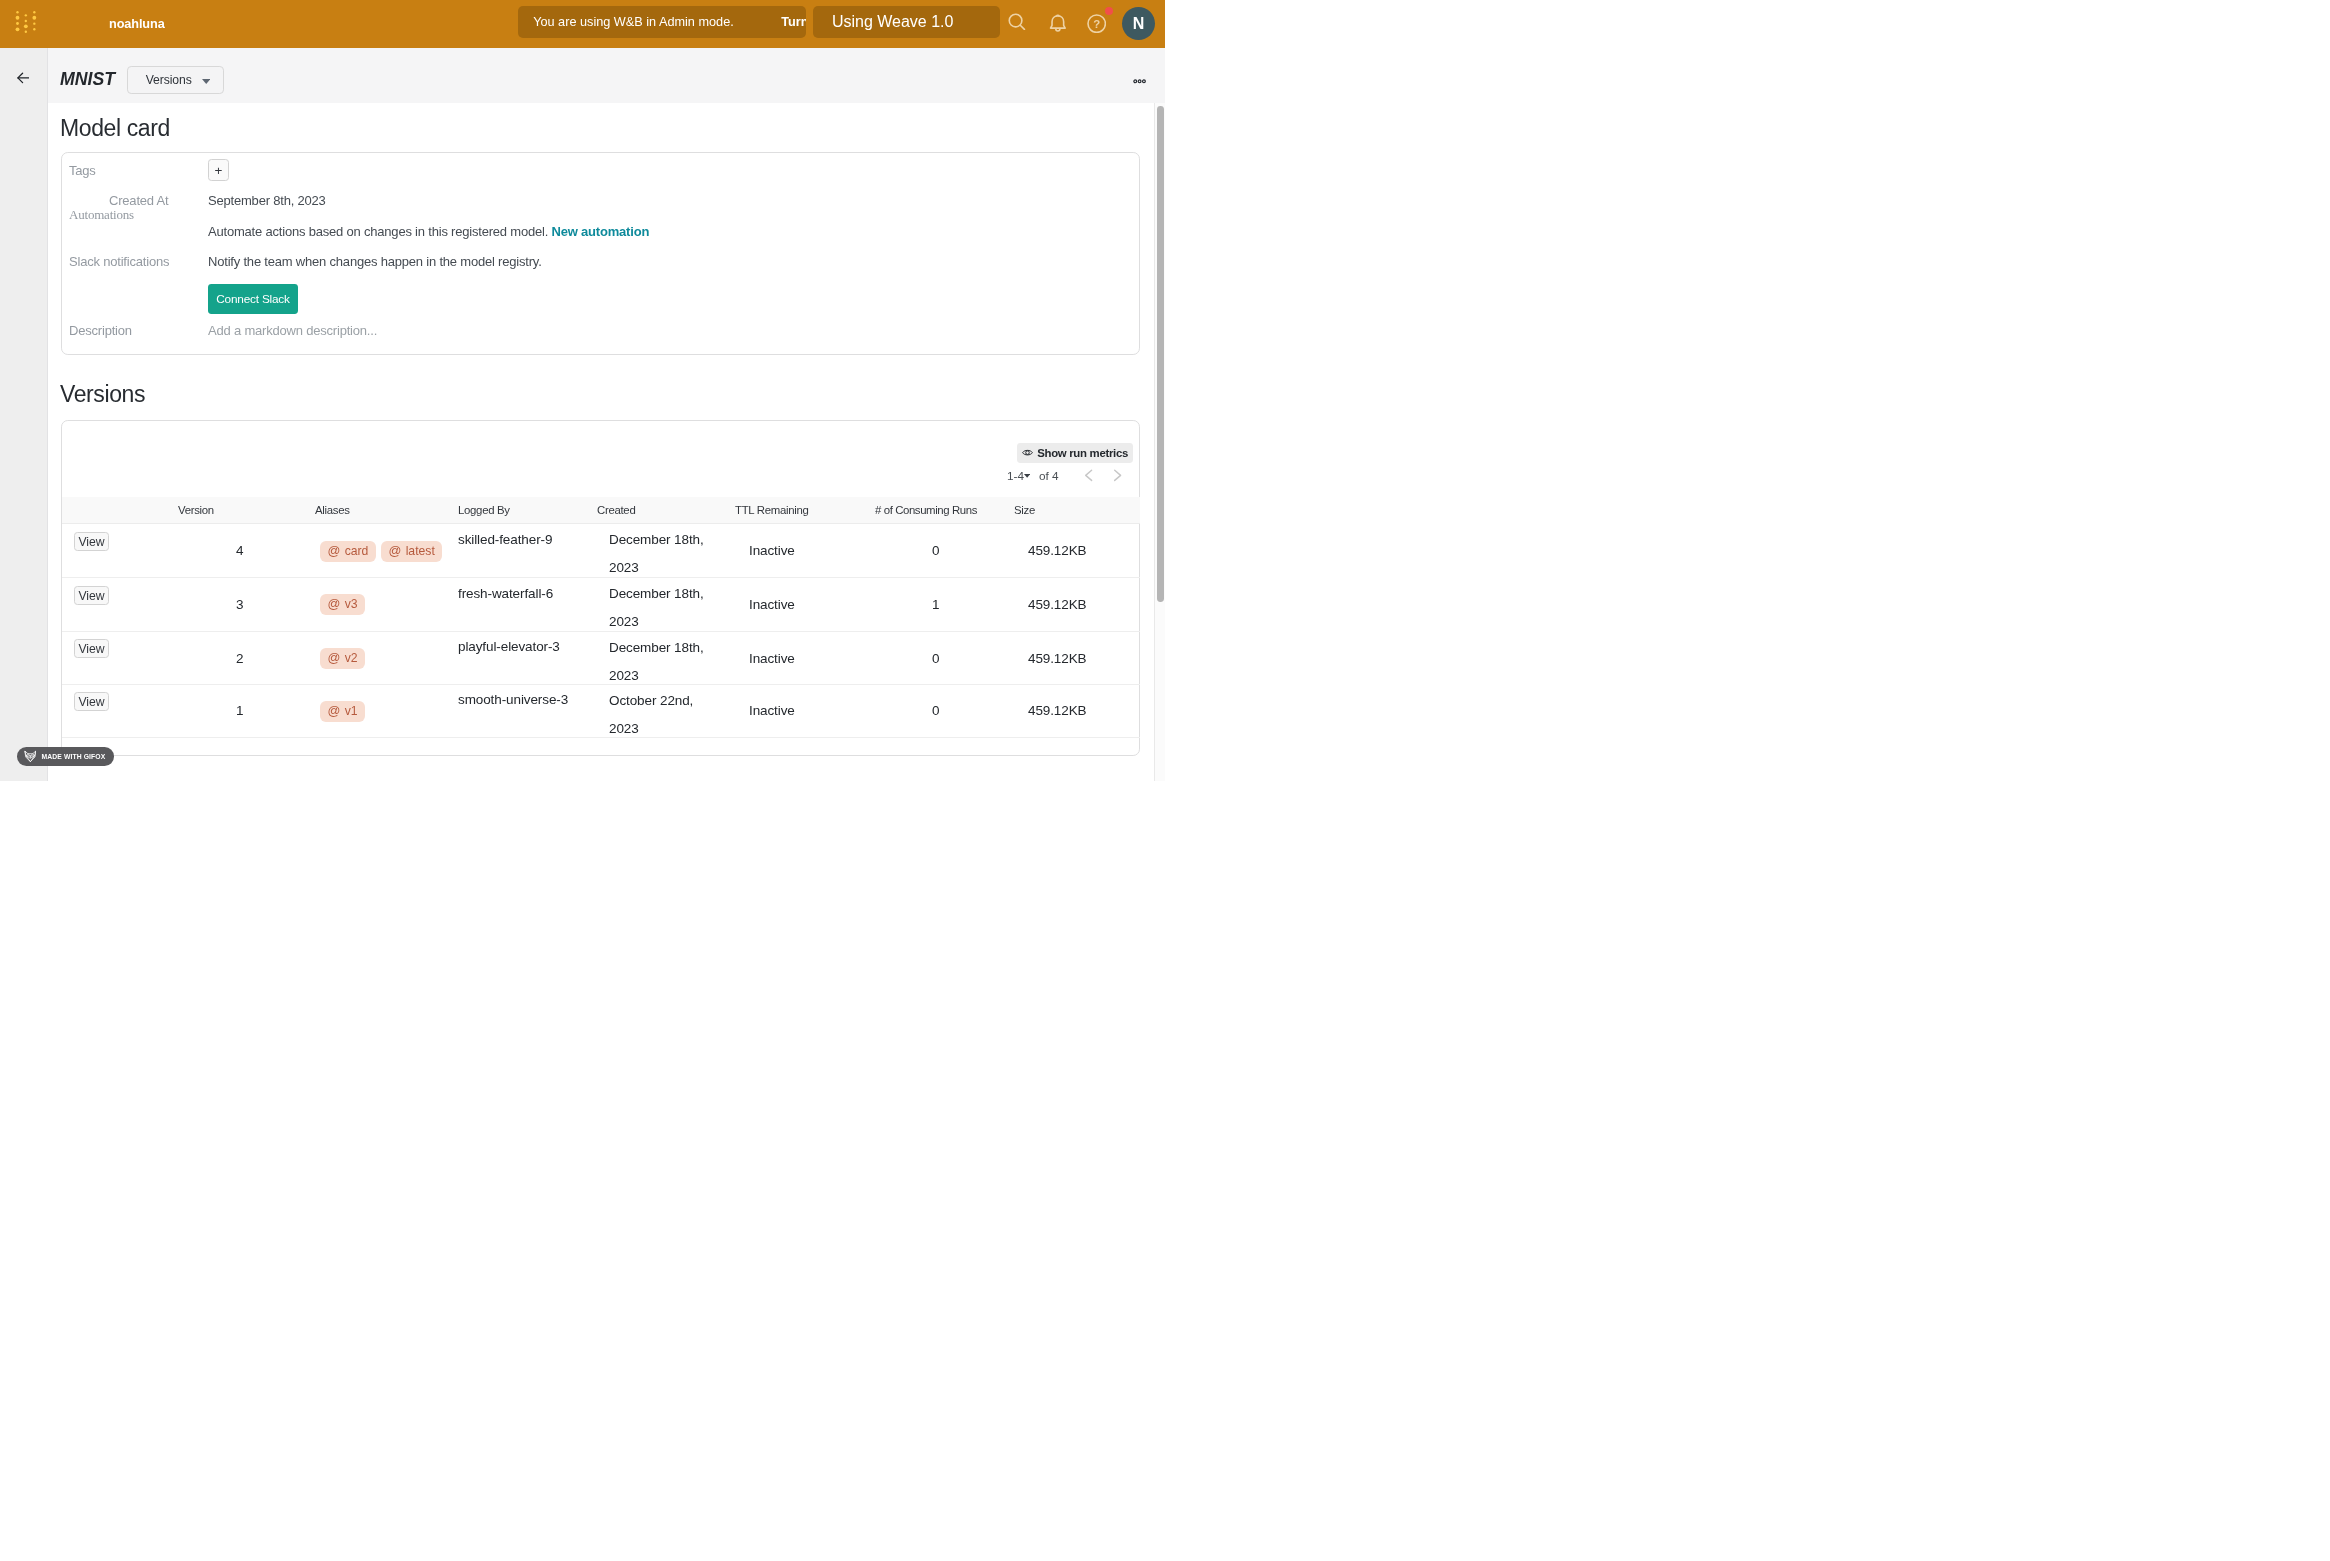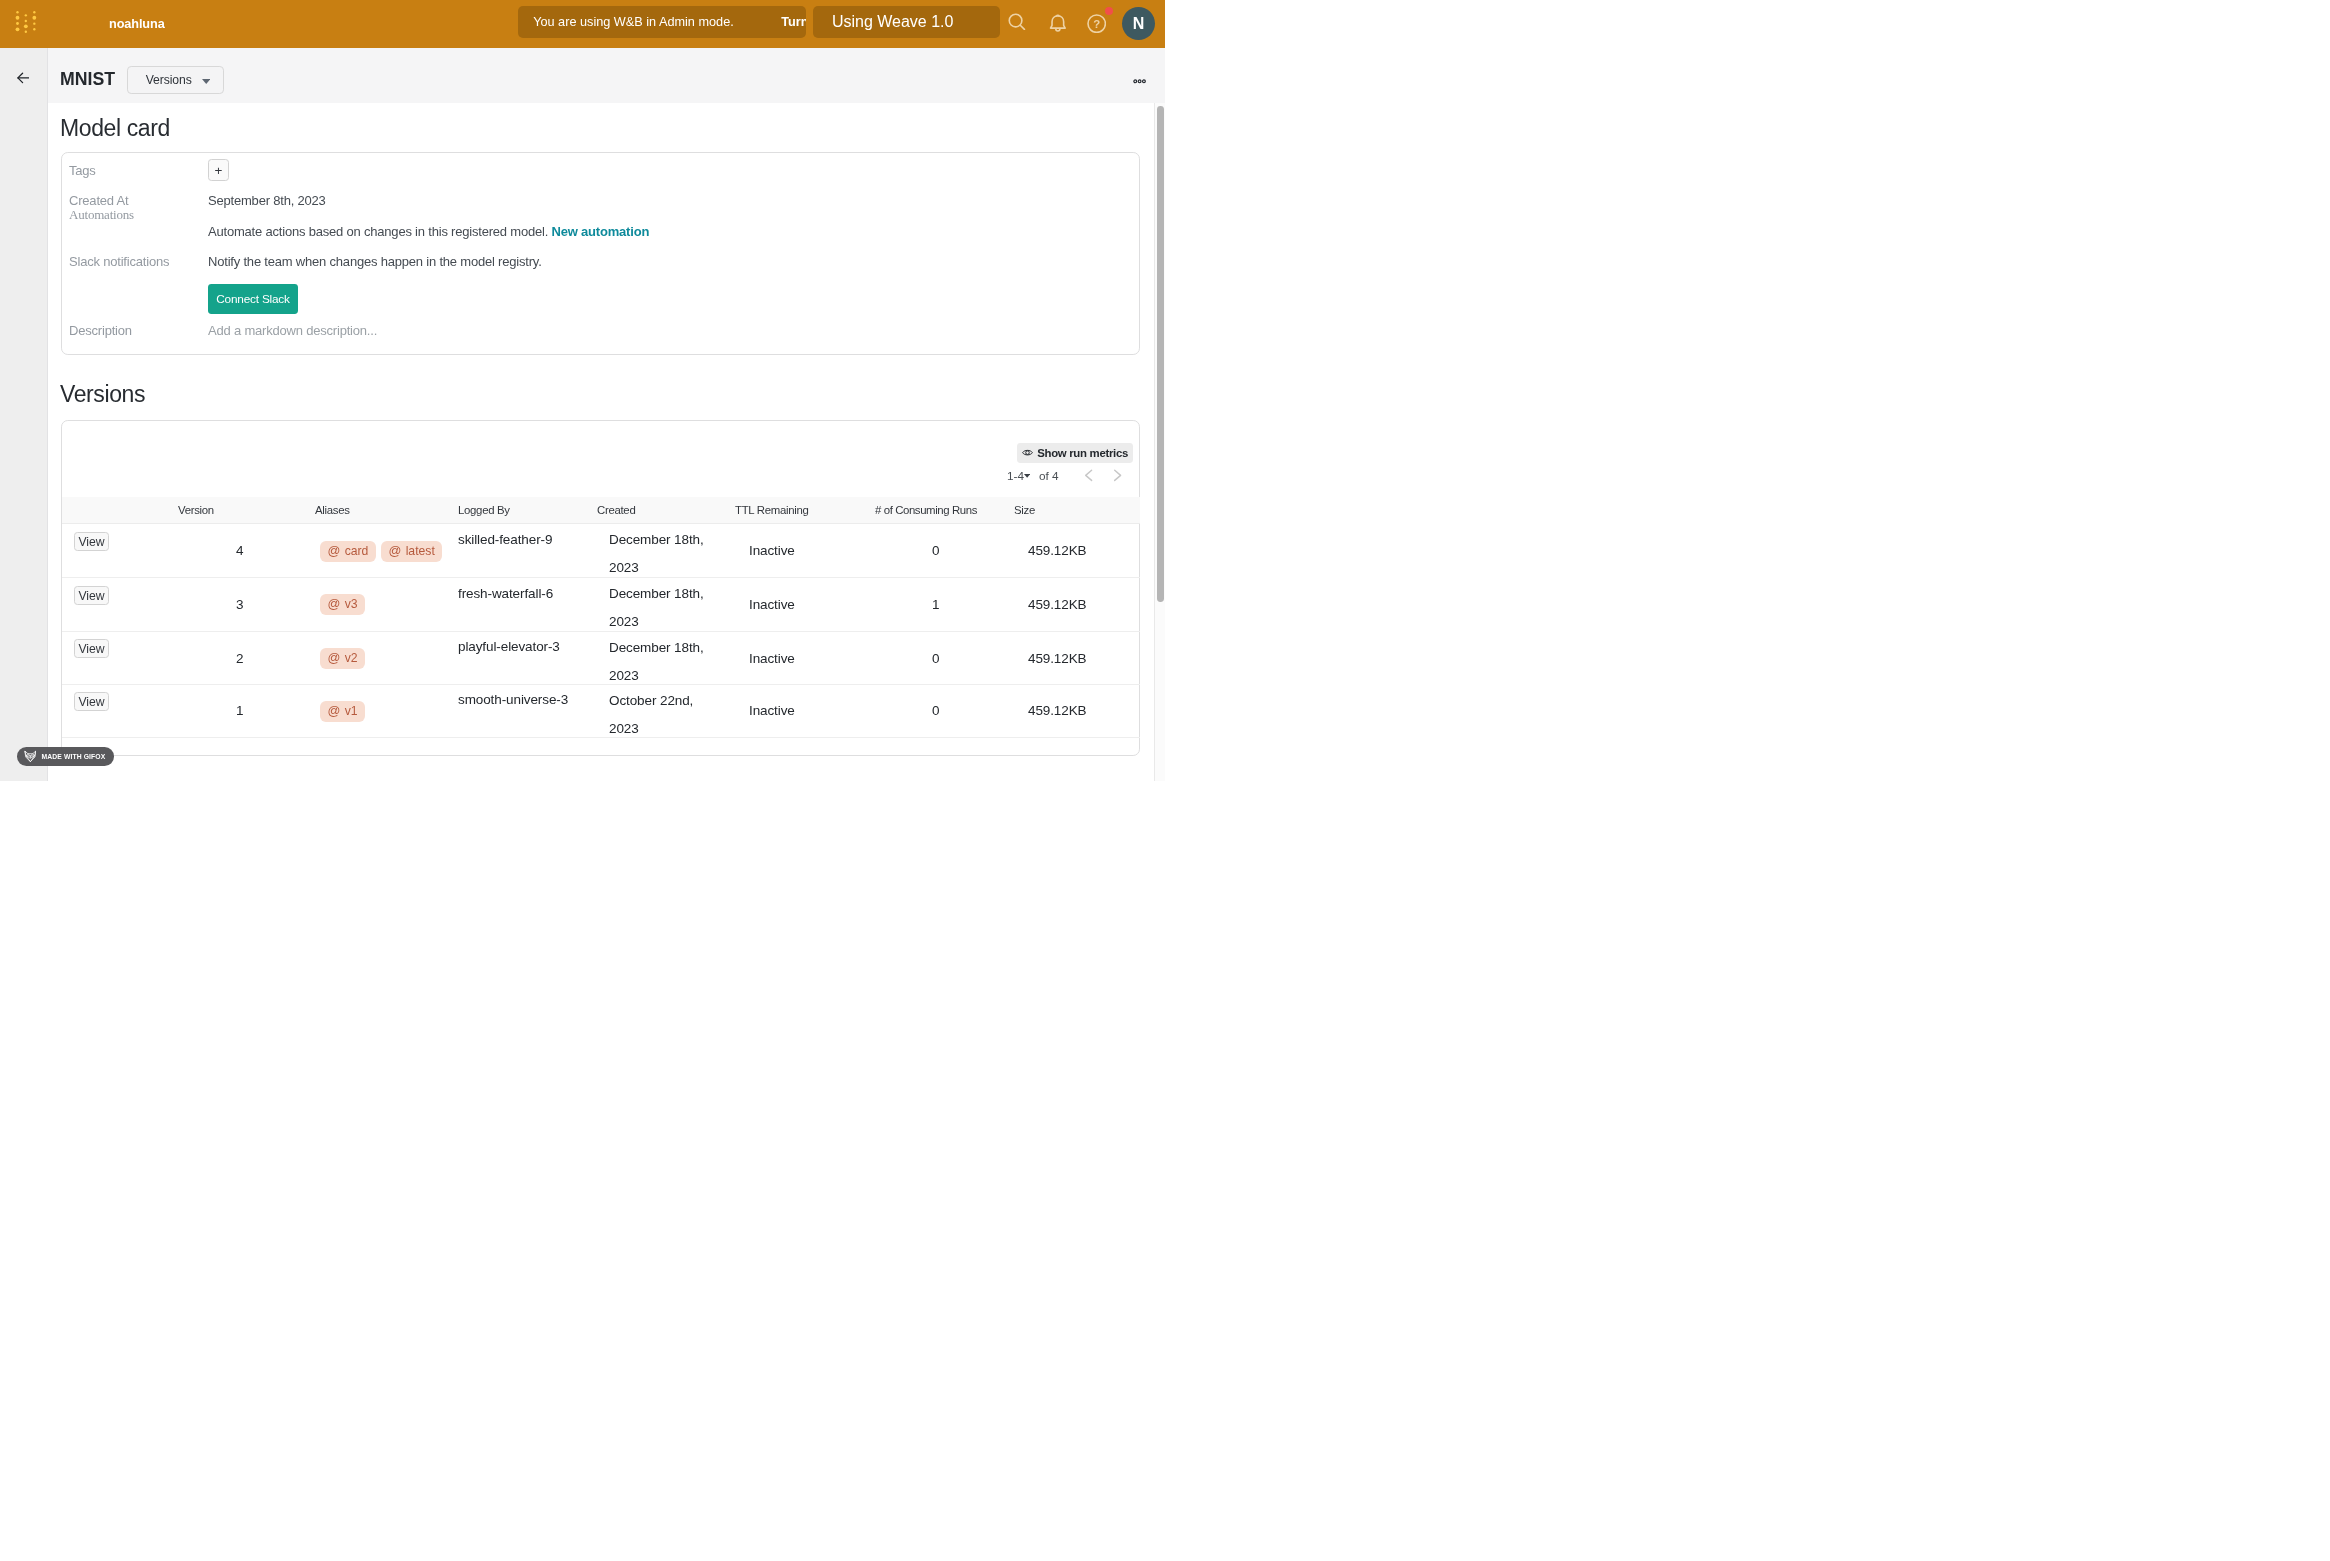--- a/index.html
+++ b/index.html
@@ -11,21 +11,21 @@
   .topbar { position:absolute; left:0; top:0; width:1165px; height:48px; background:#c87f12; }
   .brand { position:absolute; left:69px; top:17px; color:#fff; font-size:12.7px; font-weight:700; letter-spacing:-0.1px;padding-left:40px; }
   .pill { position:absolute; top:6.3px; height:32px; background:rgba(56,34,0,0.25); border-radius:5px; color:#fff; display:flex; align-items:center; white-space:nowrap; overflow:hidden; }
   .admin { left:518px; width:288px; font-size:12.7px; }
   .weave { left:813px; width:187px; font-size:16px; }
   .b { font-weight:700;margin-left:44px; }
 
   
   .band { position:absolute; left:0; top:48px; width:1165px; height:55px; background:#f5f5f6; }
   .sidebar { position:absolute; left:0; top:48px; width:48px; height:733px; background:#eeeeee; border-right:0.8px solid #e2e2e4; }
-  .mnist { position:absolute; left:60px; top:69px; font-size:17.7px; font-weight:700; color:#24282d; letter-spacing:0px; }
+  .mnist { position:absolute; left:60px; top:69px; font-size:17.7px; font-weight:700; color:#24282d; letter-spacing:0px;font-style:italic; }
   .verbtn { position:absolute; left:127px; top:66px; width:97px; height:28px; background:#f4f4f5; border:0.8px solid #d8d8d8; border-radius:4.2px; display:flex; align-items:center; }
   .verbtn span { font-size:12.2px; color:#2f343a; margin-left:17.7px; letter-spacing:-0.1px; }
 
   
   .h2 { position:absolute; left:60px; font-size:23px; color:#282c31; letter-spacing:-0.4px; line-height:18.6px; }
 
   
   .card { position:absolute; left:61px; width:1079px; background:#fff; border:0.8px solid #dededf; border-radius:6.8px; }
   .mcard { top:152px; height:203px; }
   .vcard { top:420px; height:336px; }
@@ -137,21 +137,21 @@
     <circle cx="7.8" cy="2.8" r="1.7"></circle>
     <circle cx="13" cy="2.8" r="1.7"></circle>
 </svg>
 
 <div class="h2" style="top:119px;">Model card</div>
 <div class="card mcard"></div>
 
 <div class="lbl" style="top:163px;">Tags</div>
 <div class="plus">+</div>
 
-<div class="lbl" style="top:193px;">Created At</div>
+<div class="lbl" style="top:193px;margin-left:40px;">Created At</div>
 <div class="val" style="top:193px;">September 8th, 2023</div>
 
 <div class="lbl" style="top:207px;font-family:Liberation Serif, serif;">Automations</div>
 <div class="val" style="top:224px;">Automate actions based on changes in this registered model. <span class="teal">New automation</span></div>
 
 <div class="lbl" style="top:254px;">Slack notifications</div>
 <div class="val" style="top:254px;">Notify the team when changes happen in the model registry.</div>
 
 <div class="slackbtn">Connect Slack</div>
 

